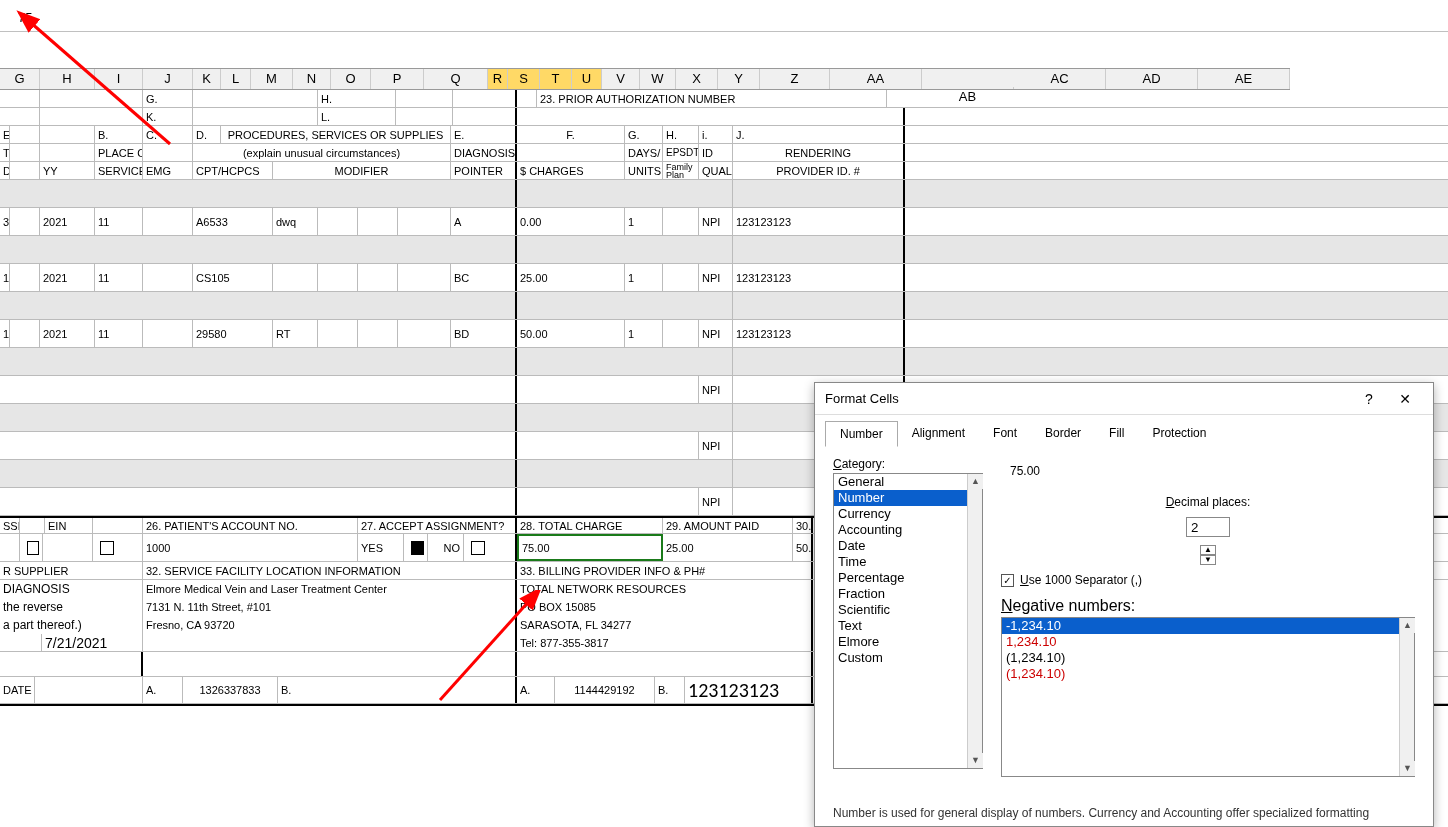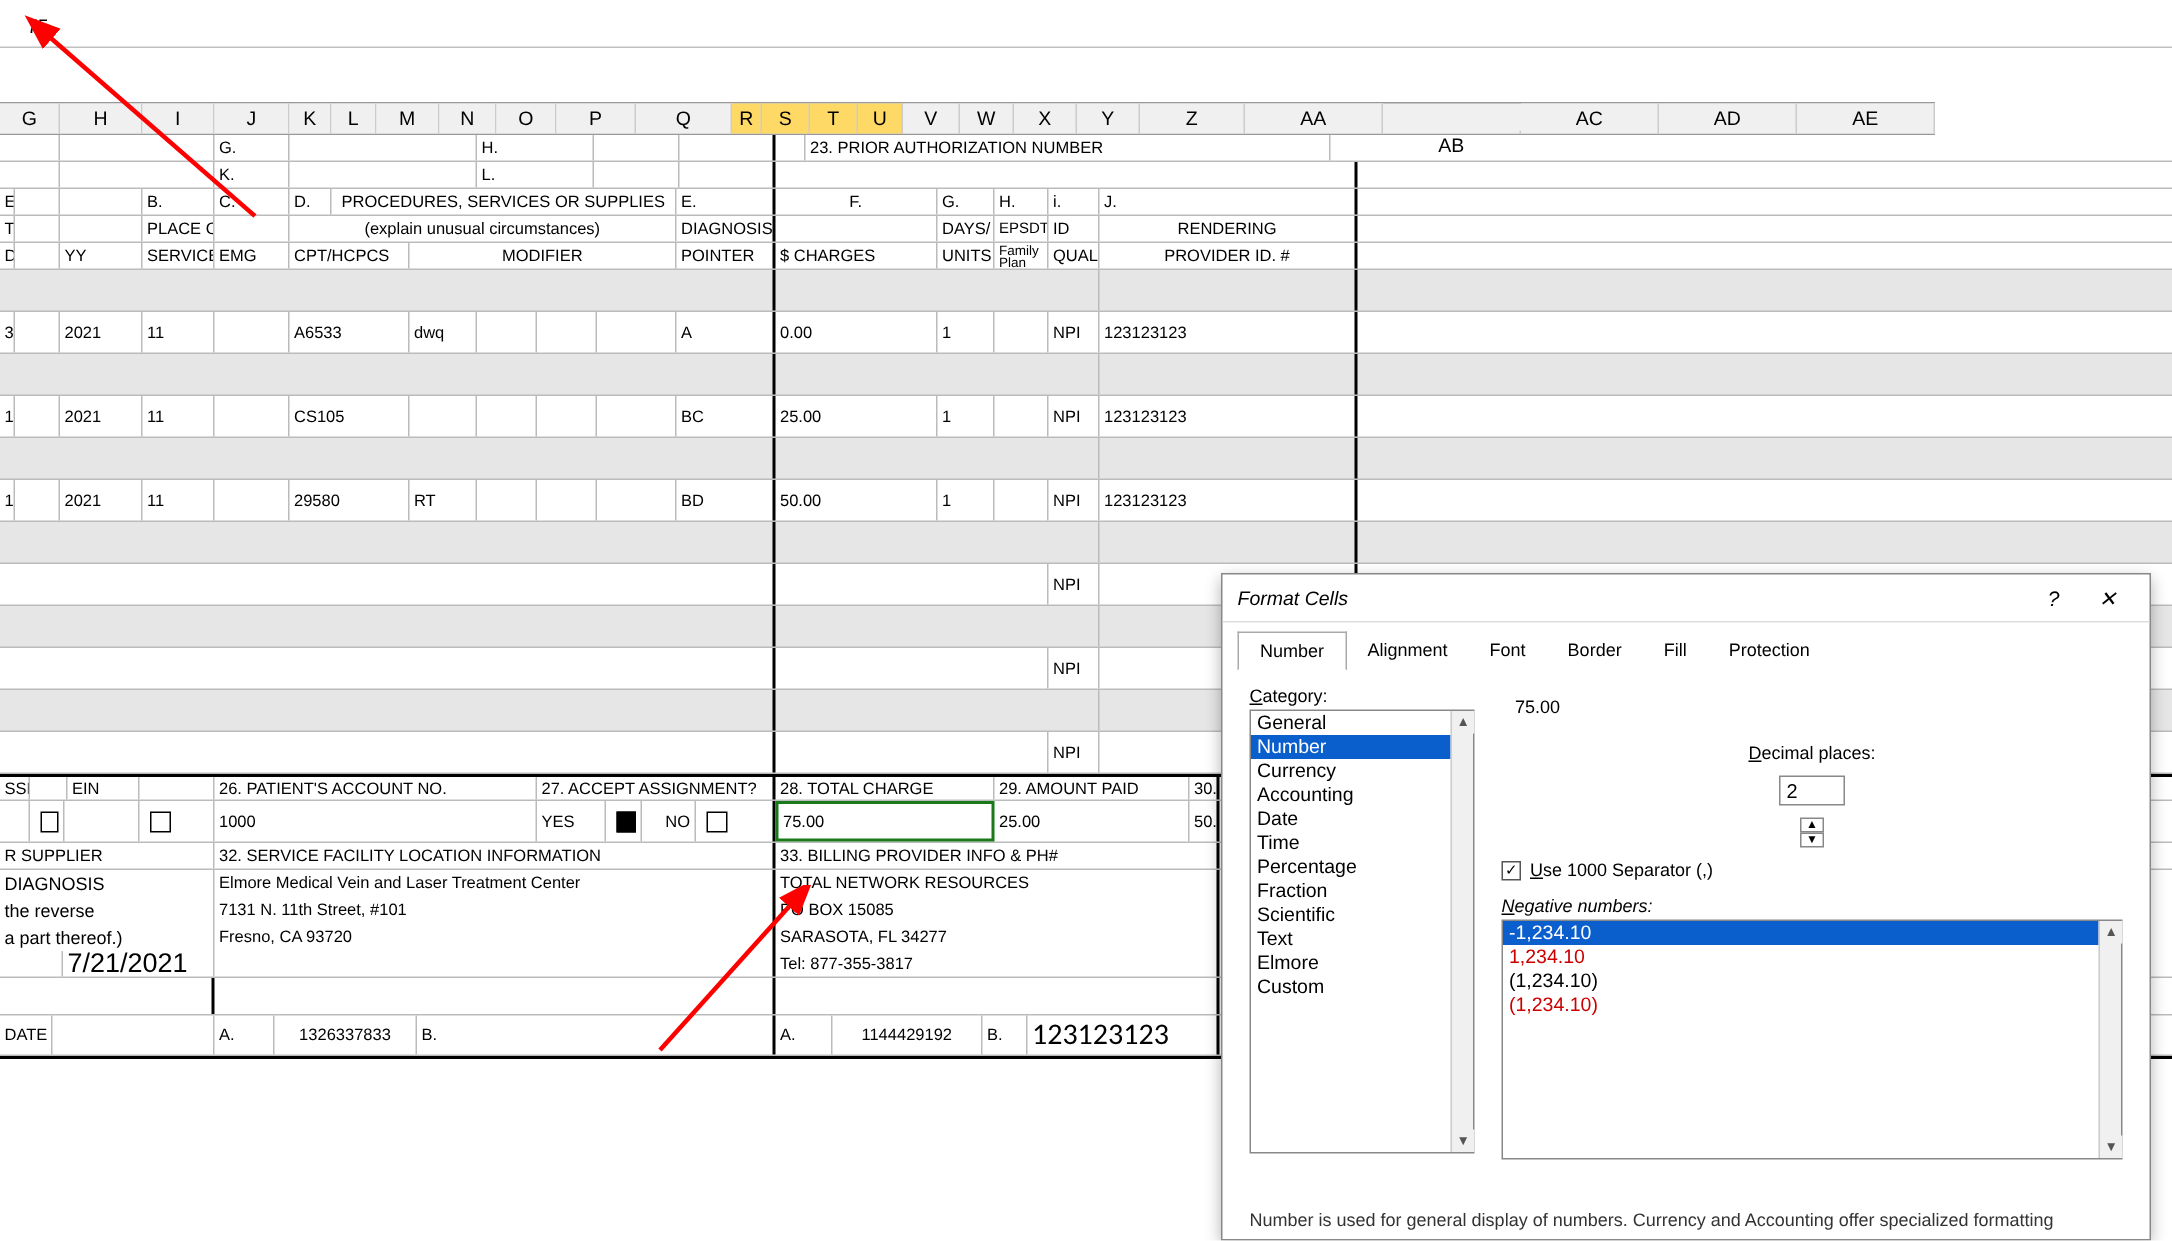--- a/index.html
+++ b/index.html
@@ -28,21 +28,21 @@
 
 .bold-right { border-right: 2px solid #000; }
 
 .chk { width: 14px; height: 14px; border: 1px solid #000; display: inline-block; margin-left: 4px; vertical-align: middle; }
 .chk.filled { background: #000; }
 
 .selected-cell { border: 2px solid #1a7a1a !important; }
 
 
 .dialog { position: absolute; left: 814px; top: 382px; width: 620px; height: 445px; background: #fff; border: 1px solid #888; box-shadow: 0 3px 10px rgba(0,0,0,0.3); font-family: "Segoe UI", Tahoma, sans-serif; font-size: 12px; }
-.dlg-title { height: 32px; display: flex; align-items: center; padding: 0 10px; border-bottom: 1px solid #ddd; font-style: italic; }
+.dlg-title { height: 32px; display: flex; align-items: center; padding: 0 10px; border-bottom: 1px solid #ddd; }
 .dlg-title .t { flex: 1; font-size: 13px; }
 .dlg-title .btn { width: 36px; height: 26px; text-align: center; line-height: 26px; font-size: 14px; }
 
 .tabs { display: flex; padding: 6px 10px 0 10px; }
 .tab { padding: 5px 14px; font-size: 12px; cursor: pointer; }
 .tab.active { border: 1px solid #aaa; border-bottom: 1px solid #fff; background: #fff; }
 
 .dlg-body { padding: 10px 18px; display: flex; gap: 18px; }
 .cat-col { width: 150px; }
 .cat-lbl { font-size: 12px; margin-bottom: 2px; }
@@ -55,21 +55,21 @@
 .right-col { flex: 1; }
 .sample-box { border: 1px solid #fff; padding: 2px; }
 .sample-lbl { font-size: 12px; }
 .sample-val { padding: 4px 0 6px 6px; }
 .dec-row { display: flex; align-items: center; gap: 8px; margin: 8px 0; flex-direction: column; }
 .dec-input { width: 44px; height: 20px; border: 1px solid #888; padding: 0 4px; }
 .spinner { width: 16px; display: flex; flex-direction: column; }
 .spin-btn { width: 16px; height: 10px; border: 1px solid #888; font-size: 8px; text-align: center; line-height: 8px; }
 .chk-row { display: flex; align-items: center; gap: 6px; margin-bottom: 10px; }
 .chk2 { width: 13px; height: 13px; border: 1px solid #555; text-align: center; font-size: 10px; line-height: 11px; }
-.neg-lbl { font-size: 12px; margin-bottom: 2px; font-style: italic; }
+.neg-lbl { font-size: 16px; margin-bottom: 2px; }
 .neg-list { border: 1px solid #888; height: 160px; position: relative; }
 .neg-item { padding: 0 4px; font-size: 13px; line-height: 16px; }
 .neg-item.sel { background: #0a5fcc; color: #fff; }
 .neg-item.red { color: #c00; }
 
 .dlg-footer { position: absolute; bottom: 6px; left: 18px; right: 18px; font-size: 12px; color: #333; }
 
 
 .arrow-svg { position: absolute; pointer-events: none; }
 
@@ -339,21 +339,21 @@
     <div class="cell bold-right" style="width:374px">7131 N. 11th Street, #101</div>
     <div class="cell bold-right" style="width:296px">PO BOX 15085</div>
   </div>
   <div class="row short" style="border-bottom:none;font-size:13px">
     <div class="cell form-font" style="width:143px">a part thereof.)</div>
     <div class="cell bold-right" style="width:374px">Fresno, CA 93720</div>
     <div class="cell bold-right" style="width:296px">SARASOTA, FL 34277</div>
   </div>
   <div class="row short" style="font-size:13px">
     <div class="cell" style="width:42px"></div>
-    <div class="cell" style="width:101px;font-size:18px">7/21/2021</div>
+    <div class="cell" style="width:101px;font-size:14px">7/21/2021</div>
     <div class="cell bold-right" style="width:374px"></div>
     <div class="cell bold-right" style="width:296px">Tel: 877-355-3817</div>
   </div>
   <div class="row form-font" style="height:24px;border-bottom:none">
     <div class="cell bold-right" style="width:143px"></div>
     <div class="cell bold-right" style="width:374px"></div>
     <div class="cell bold-right" style="width:296px"></div>
   </div>
   <div class="row form-font med" style="border-top:1px solid #bbb">
     <div class="cell" style="width:35px">DATE</div>

